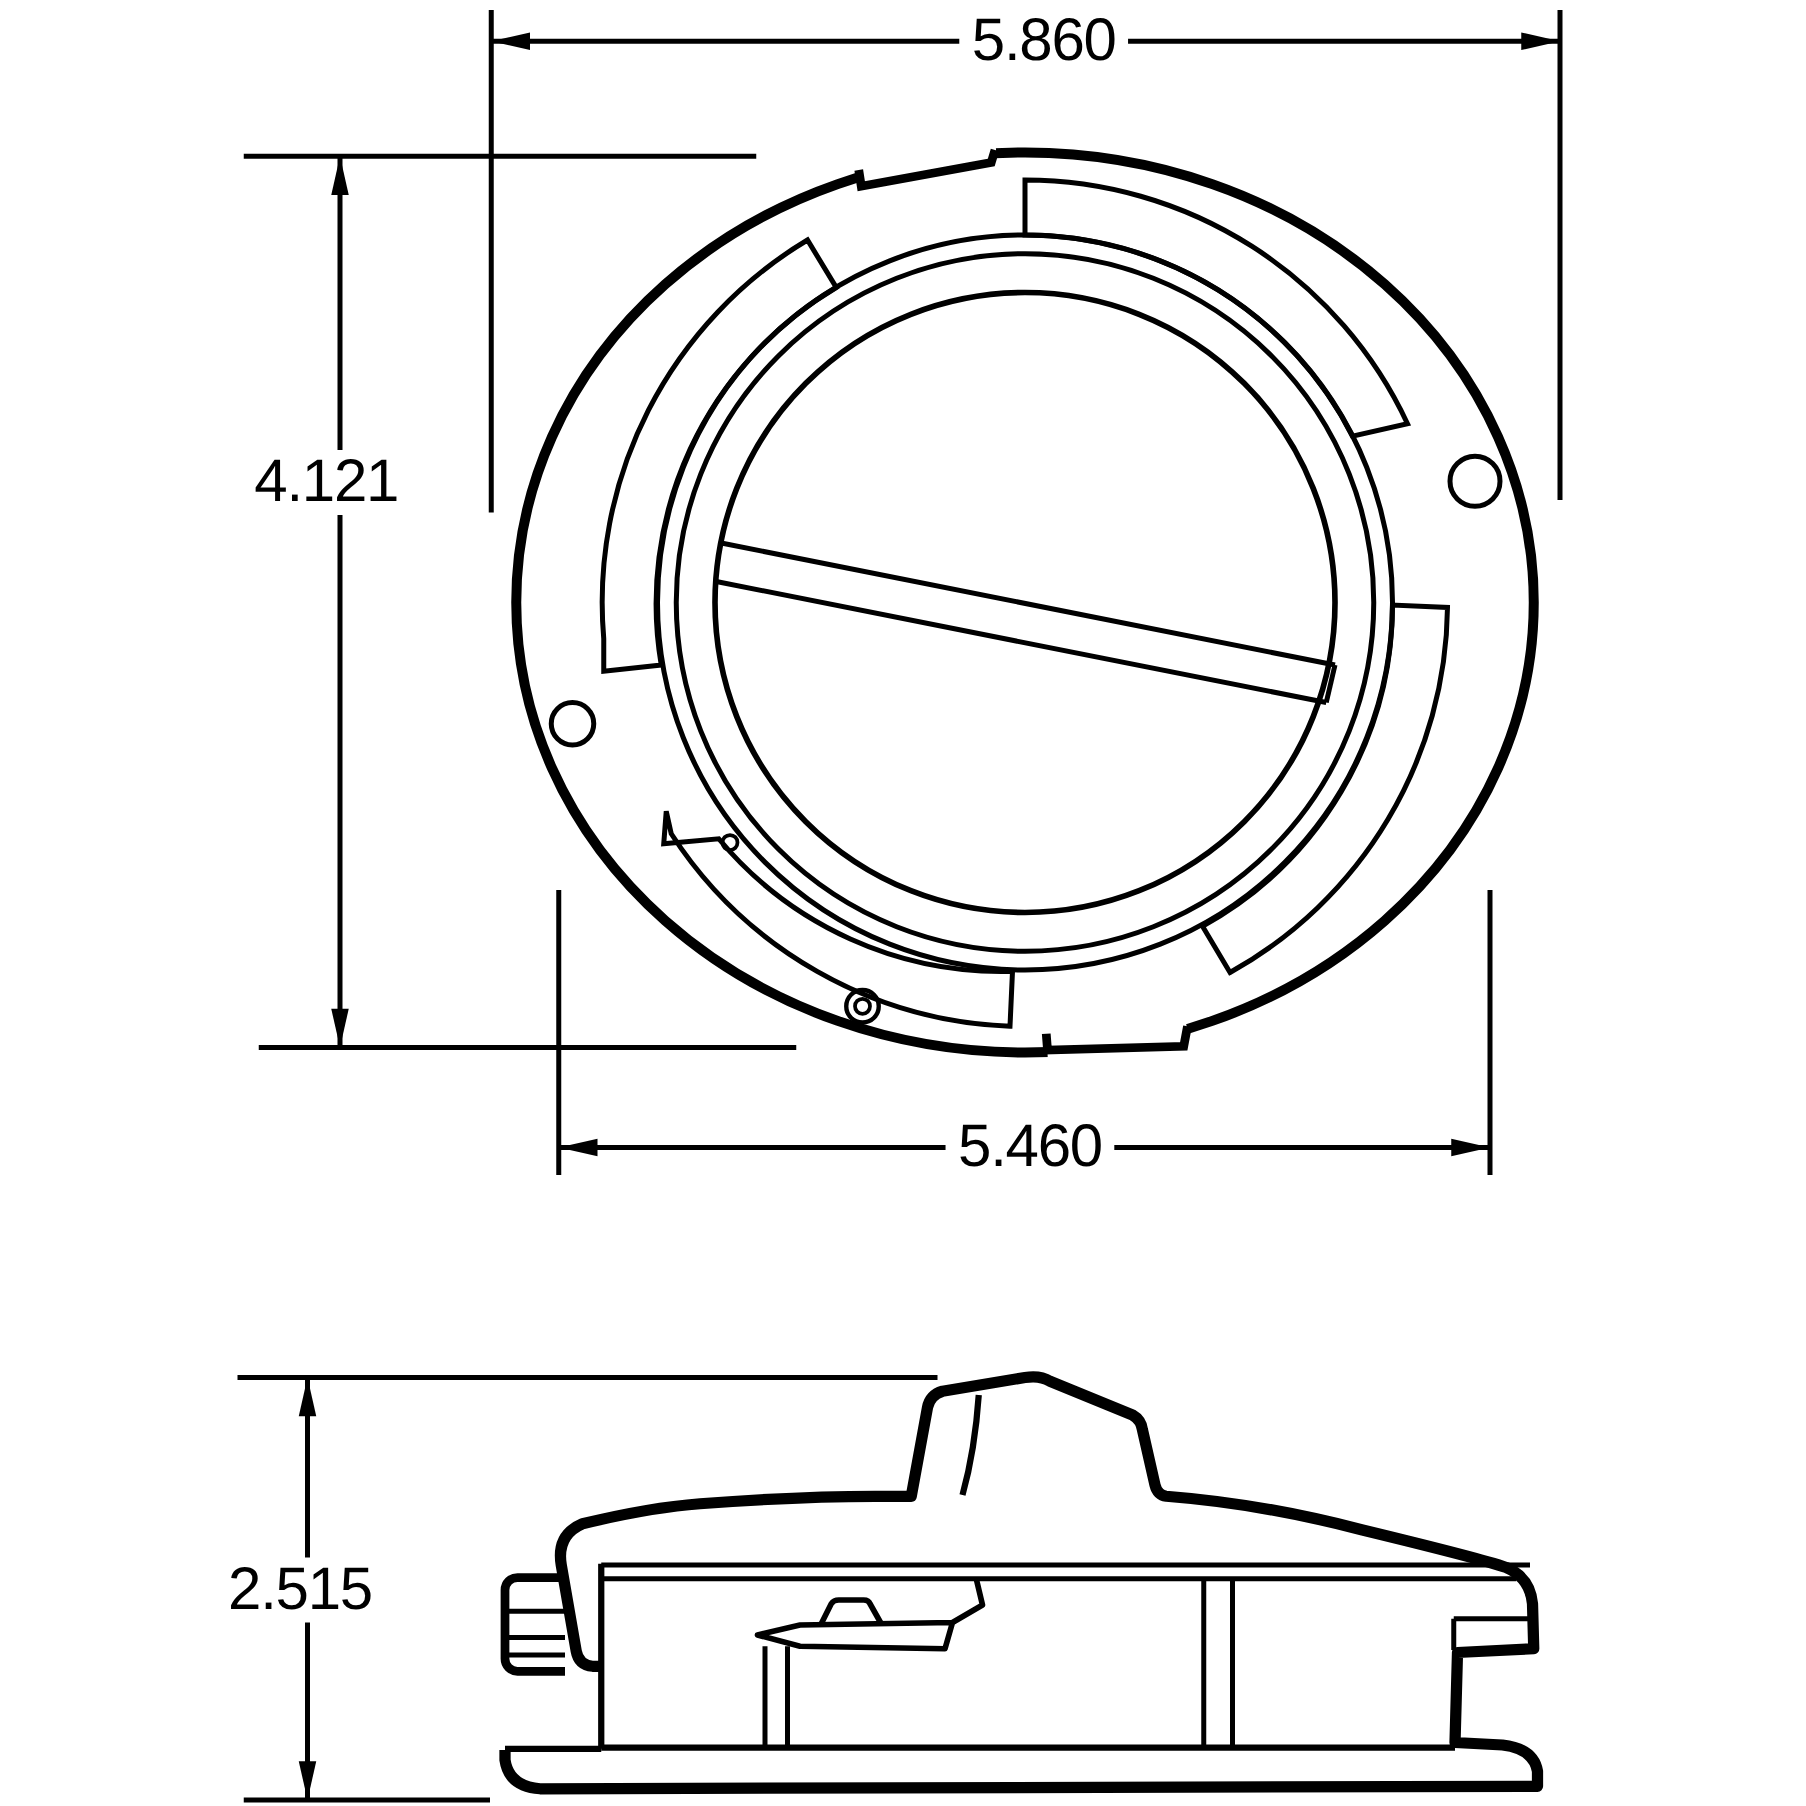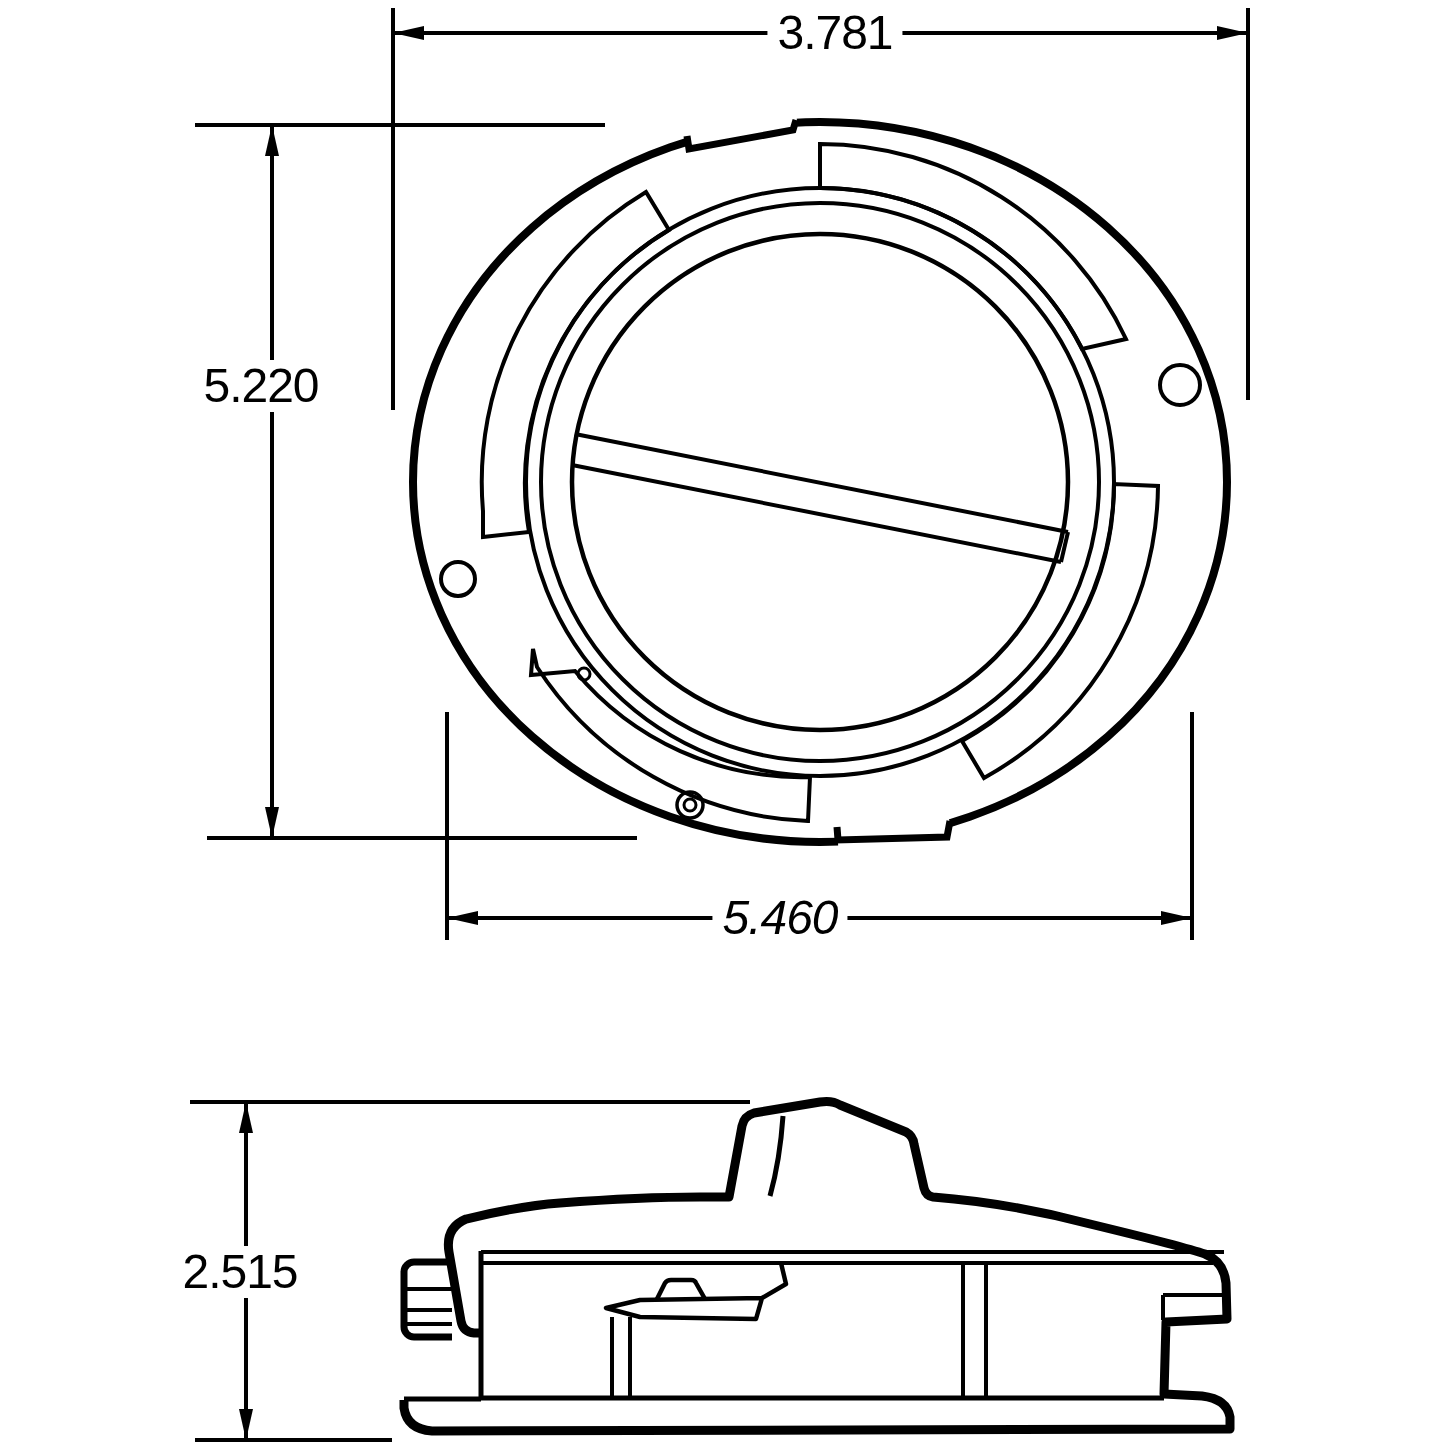--- a/index.html
+++ b/index.html
@@ -142,20 +142,20 @@
         <line x1="630" y1="1317" x2="630" y2="1396"></line>
       </g>
 
       <g stroke="#000" stroke-width="4.5" fill="none" stroke-linejoin="round">
         <path d="M 781 1263 L 786 1284 L 762 1298 L 640 1300 L 606 1308 L 640 1317 L 756 1319 L 762 1298"></path>
         <path d="M 657 1299 L 665 1283 Q 667 1280 671 1280 L 691 1280 Q 695 1280 696 1283 L 705 1299"></path>
       </g>
     </g>
   </svg>
 
-  <div class="dim-label" style="left:835px; top:33px;">3.781</div>
+  <div class="dim-label" style="left:835px; top:33px;">5.860</div>
 
-  <div class="dim-label" style="left:261px; top:386px;">5.220</div>
+  <div class="dim-label" style="left:261px; top:386px;">4.121</div>
 
-  <div class="dim-label" style="left:780px; top:918px;font-style:italic;">5.460</div>
+  <div class="dim-label" style="left:824px; top:918px;">5.460</div>
 
   <div class="dim-label" style="left:240px; top:1272px;">2.515</div>
 </div>
 
 </body></html>

